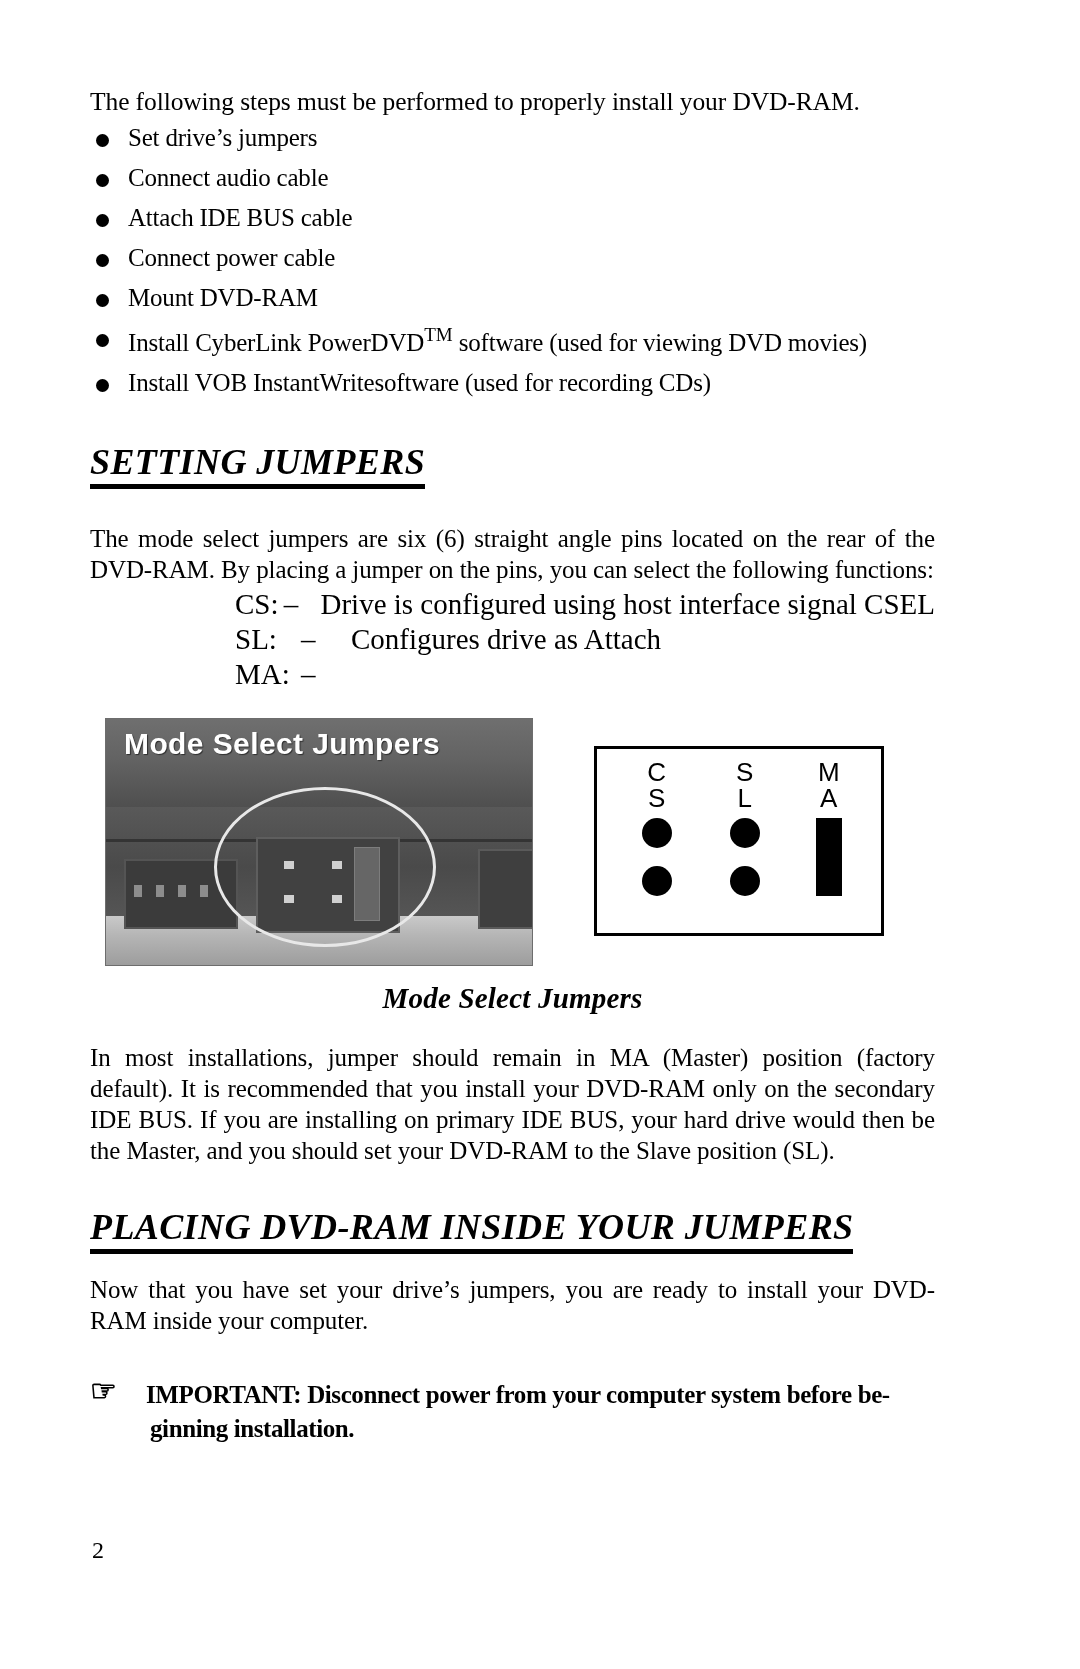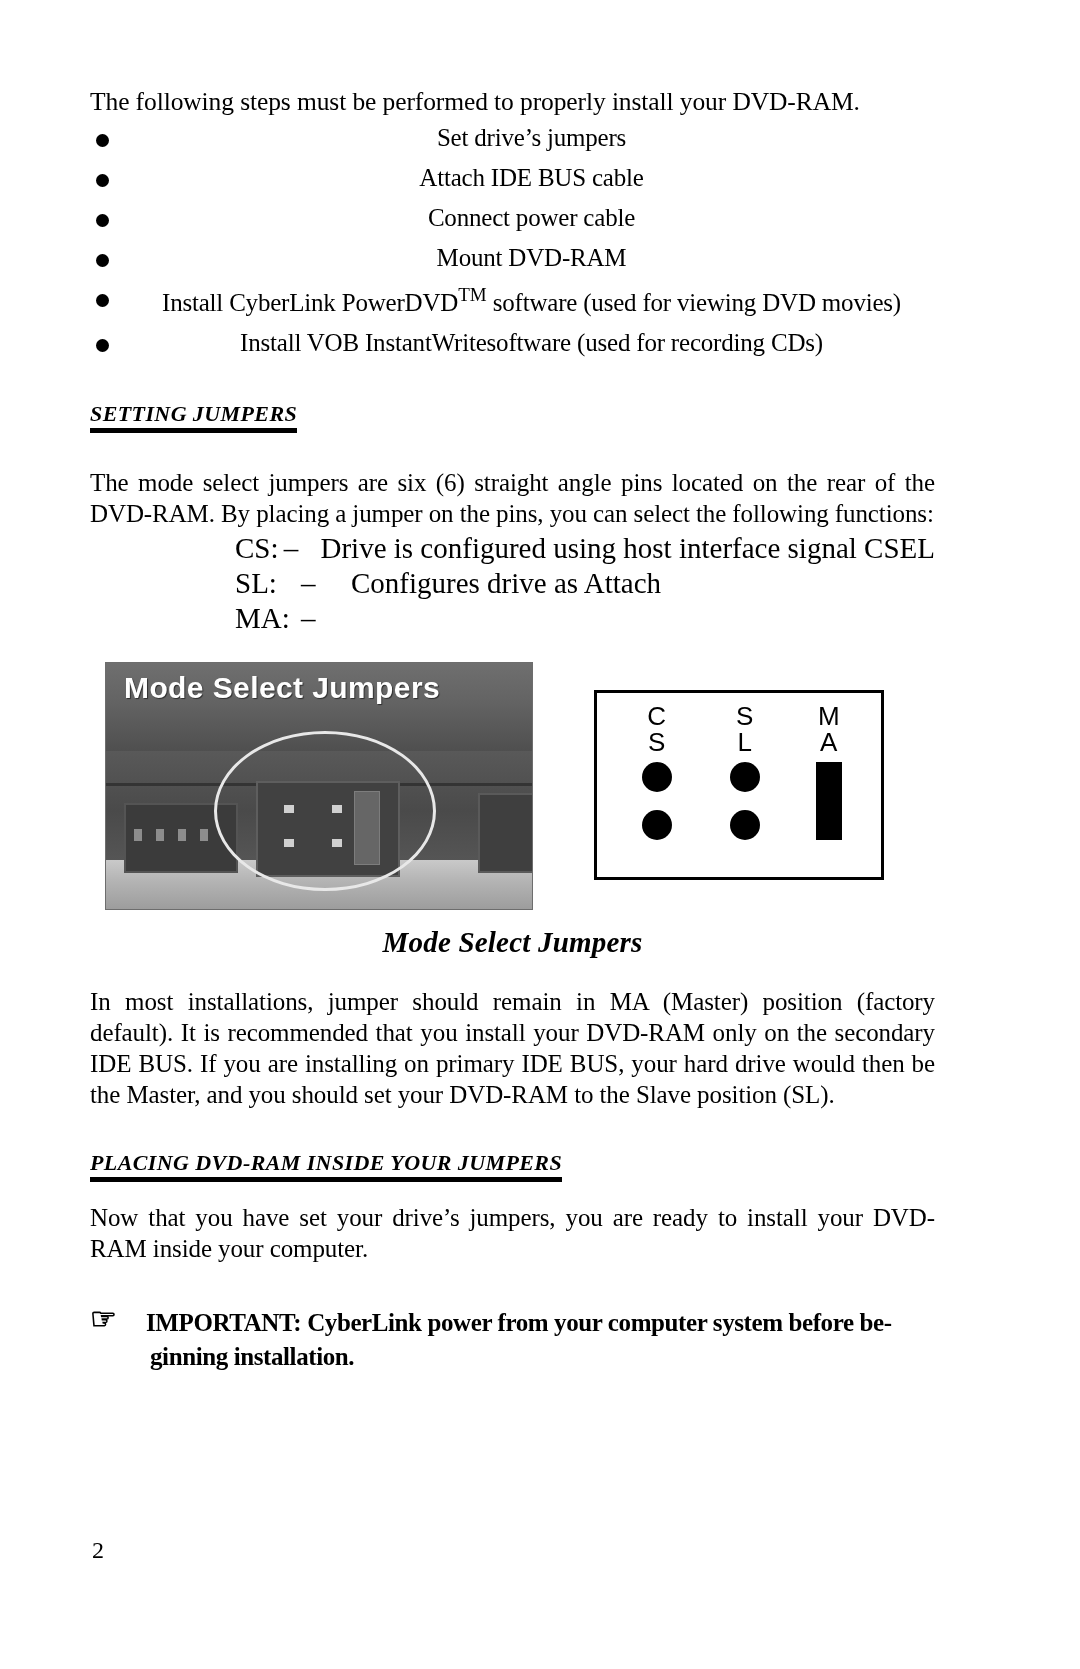--- a/index.html
+++ b/index.html
@@ -34,21 +34,20 @@
     line-height: 1.28;
     letter-spacing: -0.1px;
     margin: 0 0 6px 0;
   }
 
   
   .bullets {
     list-style: none;
     margin: 0;
     padding: 0;
-    text-align: center;
   }
   .bullets li {
     position: relative;
     padding-left: 38px;
     font-size: 25px;
     line-height: 1.0;
     margin-bottom: 15px;
     letter-spacing: -0.2px;
     white-space: nowrap;
   }
@@ -65,21 +64,21 @@
     font-size: 19px;
     vertical-align: 10px;
     letter-spacing: 0;
   }
   .tight { letter-spacing: -0.7px; }
 
   
   .heading {
     font-weight: bold;
     font-style: italic;
-    font-size: 22px;
+    font-size: 36px;
     letter-spacing: 0.4px;
     margin: 0;
     display: inline-block;
     white-space: nowrap;
   }
   .heading-wrap { position: relative; display: inline-block; }
   .heading-rule {
     display: block;
     height: 5px;
     background: #000;
@@ -279,20 +278,24 @@
 
 <div class="page">
   <div class="content">
 
     <p class="intro">The following steps must be performed to properly install your DVD-RAM.</p>
 
     <ul class="bullets">
       <li>
         <span class="dot"></span>
         <span>Set drive’s jumpers</span>
+      </li>
+      <li>
+        <span class="dot"></span>
+        <span>Connect  audio  cable</span>
       </li>
       <li>
         <span class="dot"></span>
         <span>Attach IDE BUS cable</span>
       </li>
       <li>
         <span class="dot"></span>
         <span>Connect power cable</span>
       </li>
       <li>
@@ -391,20 +394,20 @@
       <div class="heading-wrap">
         <span class="heading">PLACING DVD-RAM INSIDE YOUR  JUMPERS</span>
         <span class="heading-rule"></span>
       </div>
     </div>
 
     <p class="body-par p-now">Now that you have set your drive’s  jumpers, you are ready to install your DVD-RAM inside your computer.</p>
 
     <div class="note">
       <span class="hand">☞</span>
-      <span>IMPORTANT: CyberLink power from your computer system before be-</span>
+      <span>IMPORTANT: Disconnect power from your computer system before be-</span>
       <span class="note-l2">ginning installation.</span>
     </div>
 
   </div>
 
   <div class="page-number">2</div>
 </div>
 
 </body></html>

